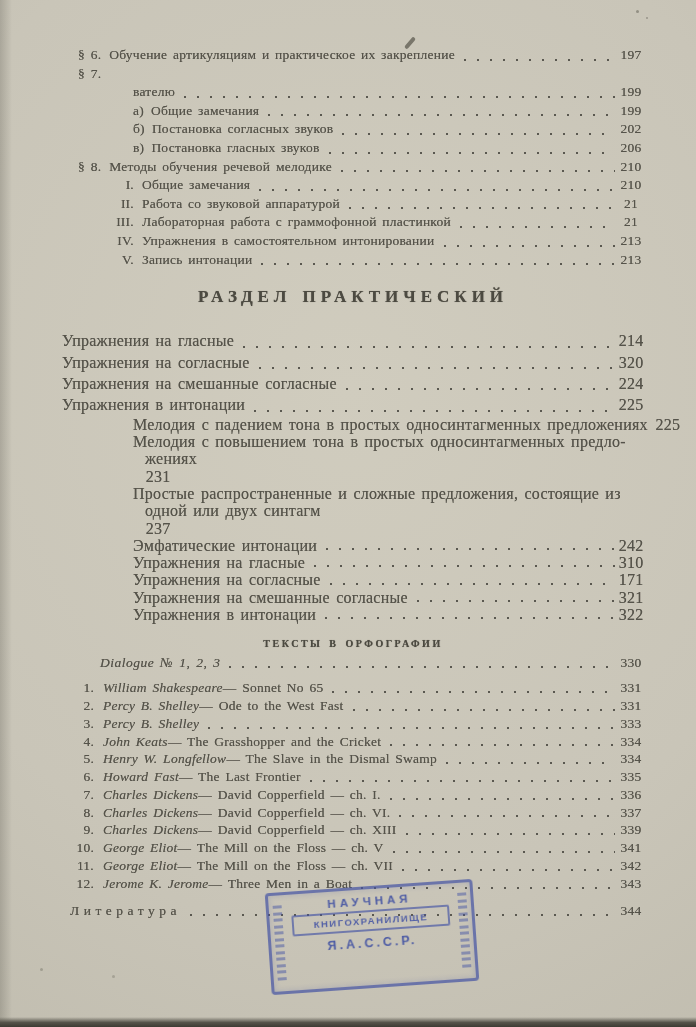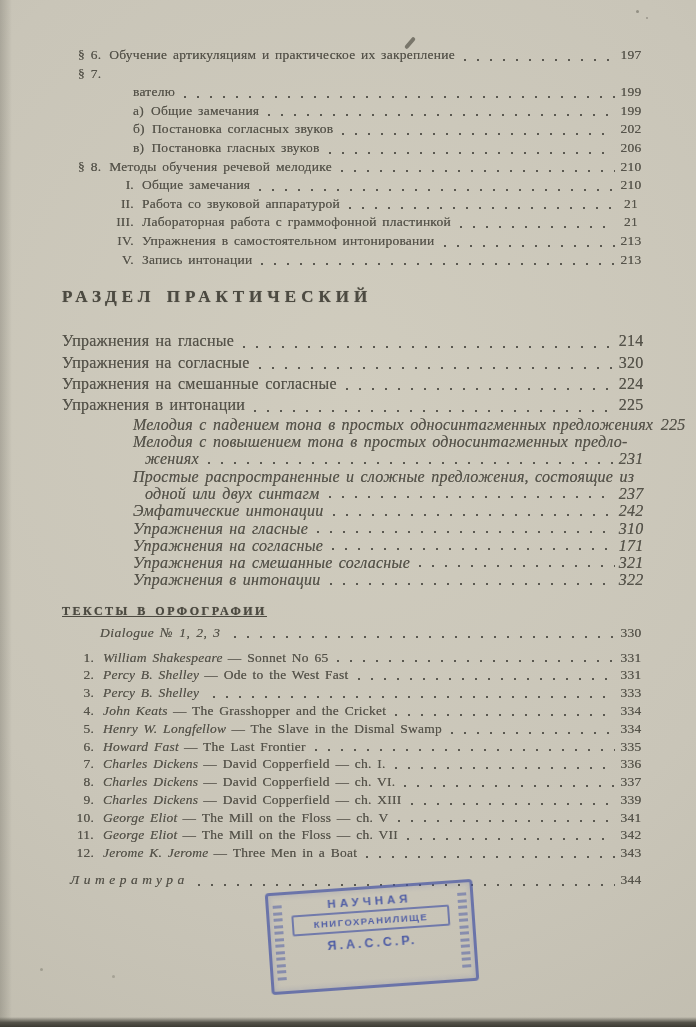--- a/index.html
+++ b/index.html
@@ -36,44 +36,44 @@
 
   
   .lvl0{padding-left:16px;}
   .lvl0 .prefix{margin-right:8px;}
   .cont{padding-left:71px;}
   .sub{padding-left:71px;}
   .sub .prefix{margin-right:7px;}
   .roman{padding-left:44px;}
   .roman .prefix{display:inline-block;min-width:28px;text-align:right;margin-right:8px;}
 
-  .section-heading{font-weight:bold;text-align:left;color:#4c4a41;
+  .section-heading{font-weight:bold;text-align:center;color:#4c4a41;
     text-shadow:0 0 .7px rgba(76,74,65,.8);}
   #heading-practical{margin:18px 0 23px 0;font-size:17px;letter-spacing:5px;}
-  #heading-texts{margin:15px 0 5px 0;font-size:12px;letter-spacing:2.5px;text-decoration:underline;}
+  #heading-texts{margin:15px 0 5px 0;font-size:10px;letter-spacing:2.5px;}
 
   
   #toc-practical .row{line-height:21.4px;font-size:16px;}
-  #toc-practical .ind1,#toc-practical .ind2{line-height:17.3px;font-style:italic;}
+  #toc-practical .ind1,#toc-practical .ind2{line-height:17.3px;}
   .ind1{padding-left:71px;}
-  .ind2{padding-left:83px;}
+  .ind2{padding-left:83px;flex-direction:column;}
   .tight .dots{margin-left:4px;}
 
   
   #texts-list{margin-top:4px;padding-left:8px;}
   #texts-list .row{line-height:17.8px;}
   .num{flex:none;min-width:24px;text-align:right;margin-right:9px;}
-  .author{flex:none;font-style:italic;margin-right:5px;}
+  .author{flex:none;font-style:italic;}
   .title{flex:none;}
   .dialogue{padding-left:30px;margin-bottom:7px;}
   .dialogue .author{letter-spacing:.5px;}
 
   
   #literature-row{margin-top:9px;padding-left:8px;}
-  #literature-row .lbl{font-style:italic;letter-spacing:4.5px;word-spacing:0;}
+  #literature-row .lbl{letter-spacing:4.5px;word-spacing:0;}
 
   
   .stamp{position:absolute;left:268px;top:886px;width:202px;height:96px;
     transform:rotate(-4deg);color:#4353a4;opacity:.88;
     border:3px solid rgba(67,83,164,.8);border-radius:4px;
     filter:blur(.45px);
     font-family:"Liberation Sans","DejaVu Sans",sans-serif;
     box-shadow:inset 0 0 6px rgba(67,83,164,.25);}
   .stamp-top{margin-top:6px;text-align:center;font-weight:bold;font-size:11.5px;
     letter-spacing:4px;color:#3c4da2;}

